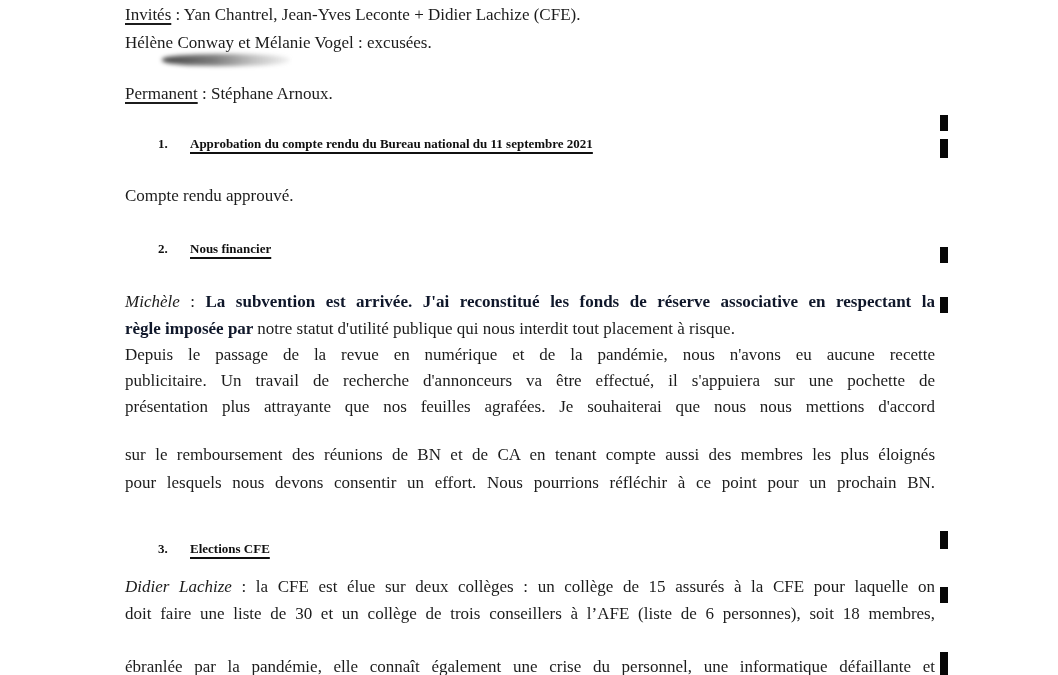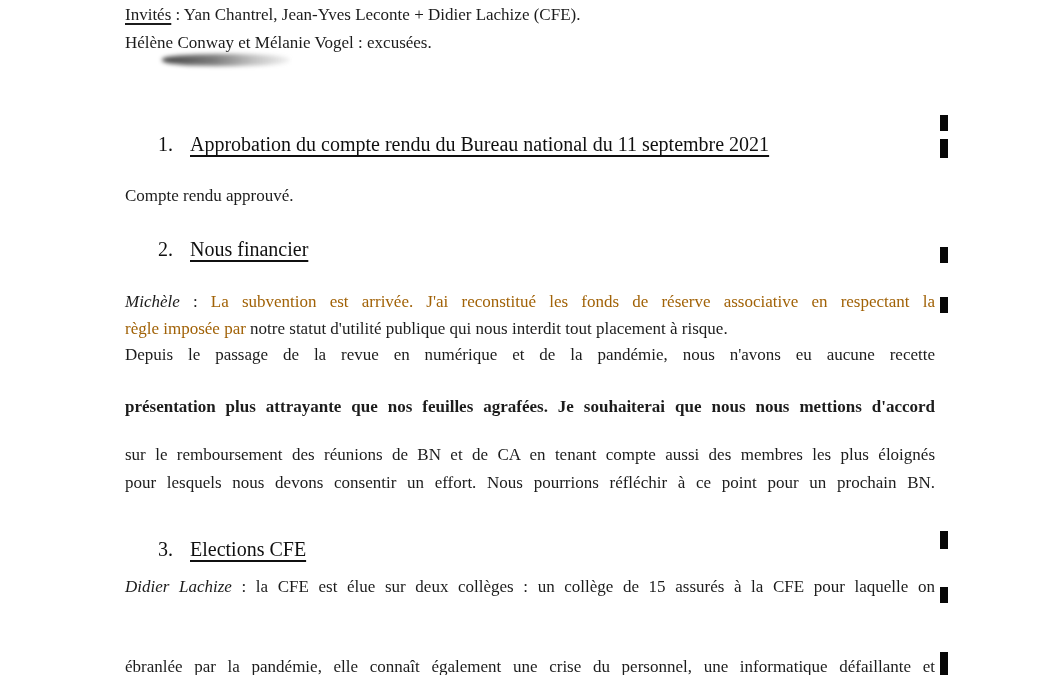--- a/index.html
+++ b/index.html
@@ -15,45 +15,45 @@
   }
   .line {
     position: absolute;
     left: 125px;
     width: 810px;
     line-height: 26px;
     white-space: normal;
   }
   .just { text-align: justify; text-align-last: justify; }
   .it { font-style: italic; }
-  .b  { font-weight: 400; color: #a16207; }
+  .b  { font-weight: 700; color: #0f172a; }
   .ul {
     text-decoration: underline;
     text-decoration-thickness: 1.5px;
     text-underline-offset: 3px;
   }
-  .heading { font-weight: 400; font-size: 20px; color: #101010; }
+  .heading { font-weight: 700; font-size: 13px; color: #101010; }
   .hnum { display: inline-block; width: 32px; margin-left: 33px; }
   .htitle {
     text-decoration: underline;
     text-decoration-thickness: 1.9px;
     text-underline-offset: 4px;
   }
   
   .pos-invites   { top: 2px; }
   .pos-excusees  { top: 30px; }
   .pos-permanent { top: 81px; }
   .pos-h1        { top: 131px; }
   .pos-compte    { top: 183px; }
   .pos-h2        { top: 236px; }
   .pos-mich1     { top: 289px; }
   .pos-mich2     { top: 316px; }
   .pos-dep1      { top: 342px; }
   .pos-dep2      { top: 368px; }
-  .pos-dep3      { top: 394px; font-weight: bold; }
+  .pos-dep3      { top: 394px; }
   .pos-dep4      { top: 432px; margin-top: 10px; }
   .pos-dep5      { top: 470px; }
   .pos-h3        { top: 536px; }
   .pos-did1      { top: 574px; }
   .pos-did2      { top: 601px; }
   .pos-did3      { top: 628px; }
   .pos-did4      { top: 654px; }
   
   .smudge {
     position: absolute;
@@ -87,39 +87,42 @@
 <body>
 
 <div class="page">
 
   <div class="line pos-invites"><span class="ul">Invités</span><span> : Yan Chantrel, Jean-Yves Leconte + Didier Lachize (CFE).</span></div>
 
   <div class="line pos-excusees">Hélène Conway et Mélanie Vogel : excusées.</div>
 
   <div class="smudge"></div>
 
+  <div class="line pos-permanent"><span class="ul">Permanent</span><span> : Stéphane Arnoux.</span></div>
 
   <div class="line heading pos-h1"><span class="hnum">1.</span><span class="htitle">Approbation du compte rendu du Bureau national du 11 septembre 2021</span></div>
 
   <div class="line pos-compte">Compte rendu approuvé.</div>
 
   <div class="line heading pos-h2"><span class="hnum">2.</span><span class="htitle">Nous financier</span></div>
 
   <div class="line just pos-mich1"><span class="it"></span><span class="it">Michèle</span><span> : </span><span class="b">La subvention est arrivée. J'ai reconstitué les fonds de réserve associative en respectant la</span></div>
 
   <div class="line pos-mich2"><span class="b">règle imposée par </span><span>notre statut d'utilité publique qui nous interdit tout placement à risque.</span></div>
 
   <div class="line just pos-dep1">Depuis le passage de la revue en numérique et de la pandémie, nous n'avons eu aucune recette</div>
+  <div class="line just pos-dep2">publicitaire. Un travail de recherche d'annonceurs va être effectué, il s'appuiera sur une pochette de</div>
   <div class="line just pos-dep3">présentation plus attrayante que nos feuilles agrafées. Je souhaiterai que nous nous mettions d'accord</div>
   <div class="line just pos-dep4">sur le remboursement des réunions de BN et de CA en tenant compte aussi des membres les plus éloignés</div>
   <div class="line just pos-dep5">pour lesquels nous devons consentir un effort. Nous pourrions réfléchir à ce point pour un prochain BN.</div>
 
   <div class="line heading pos-h3"><span class="hnum">3.</span><span class="htitle">Elections CFE</span></div>
 
   <div class="line just pos-did1"><span class="it">Didier Lachize</span><span> : </span><span>la CFE est élue sur deux collèges : un collège de 15 assurés à la CFE pour laquelle on</span></div>
+  <div class="line just pos-did2">doit faire une liste de 30 et un collège de trois conseillers à l’AFE (liste de 6 personnes), soit 18 membres,</div>
   <div class="line just pos-did4">ébranlée par la pandémie, elle connaît également une crise du personnel, une informatique défaillante et</div>
 
   <div class="edge-mark em1"></div>
   <div class="edge-mark em2"></div>
   <div class="edge-mark em3"></div>
   <div class="edge-mark em4"></div>
   <div class="edge-mark em5"></div>
   <div class="edge-mark em6"></div>
   <div class="edge-mark em7"></div>
 

